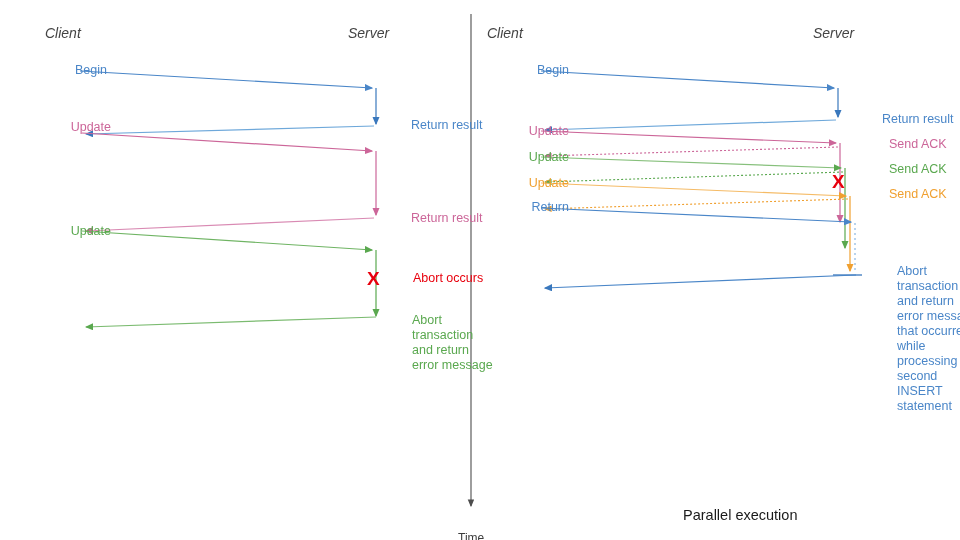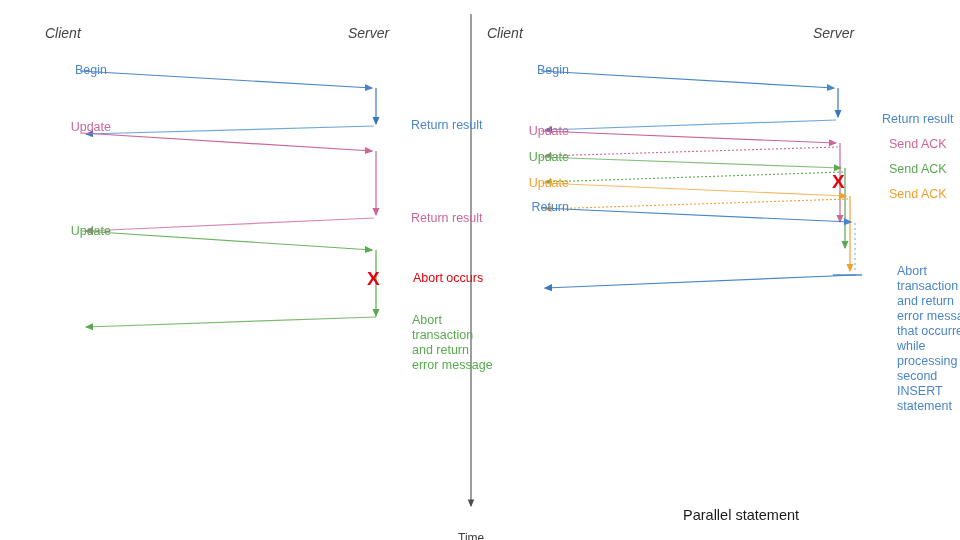--- a/index.html
+++ b/index.html
@@ -250,17 +250,17 @@
 transaction
 and return
 error message
 that occurred
 while
 processing
 second
 INSERT
 statement</div>
 
-  <div class="caption" style="left:683px; top:507px;">Parallel statement</div>
+  <div class="caption" style="left:683px; top:507px;">Parallel execution</div>
 
   <div class="timelabel" style="left:458px; top:513px;margin-top:18px;">Time</div>
 
 </div>
 
 </body></html>

